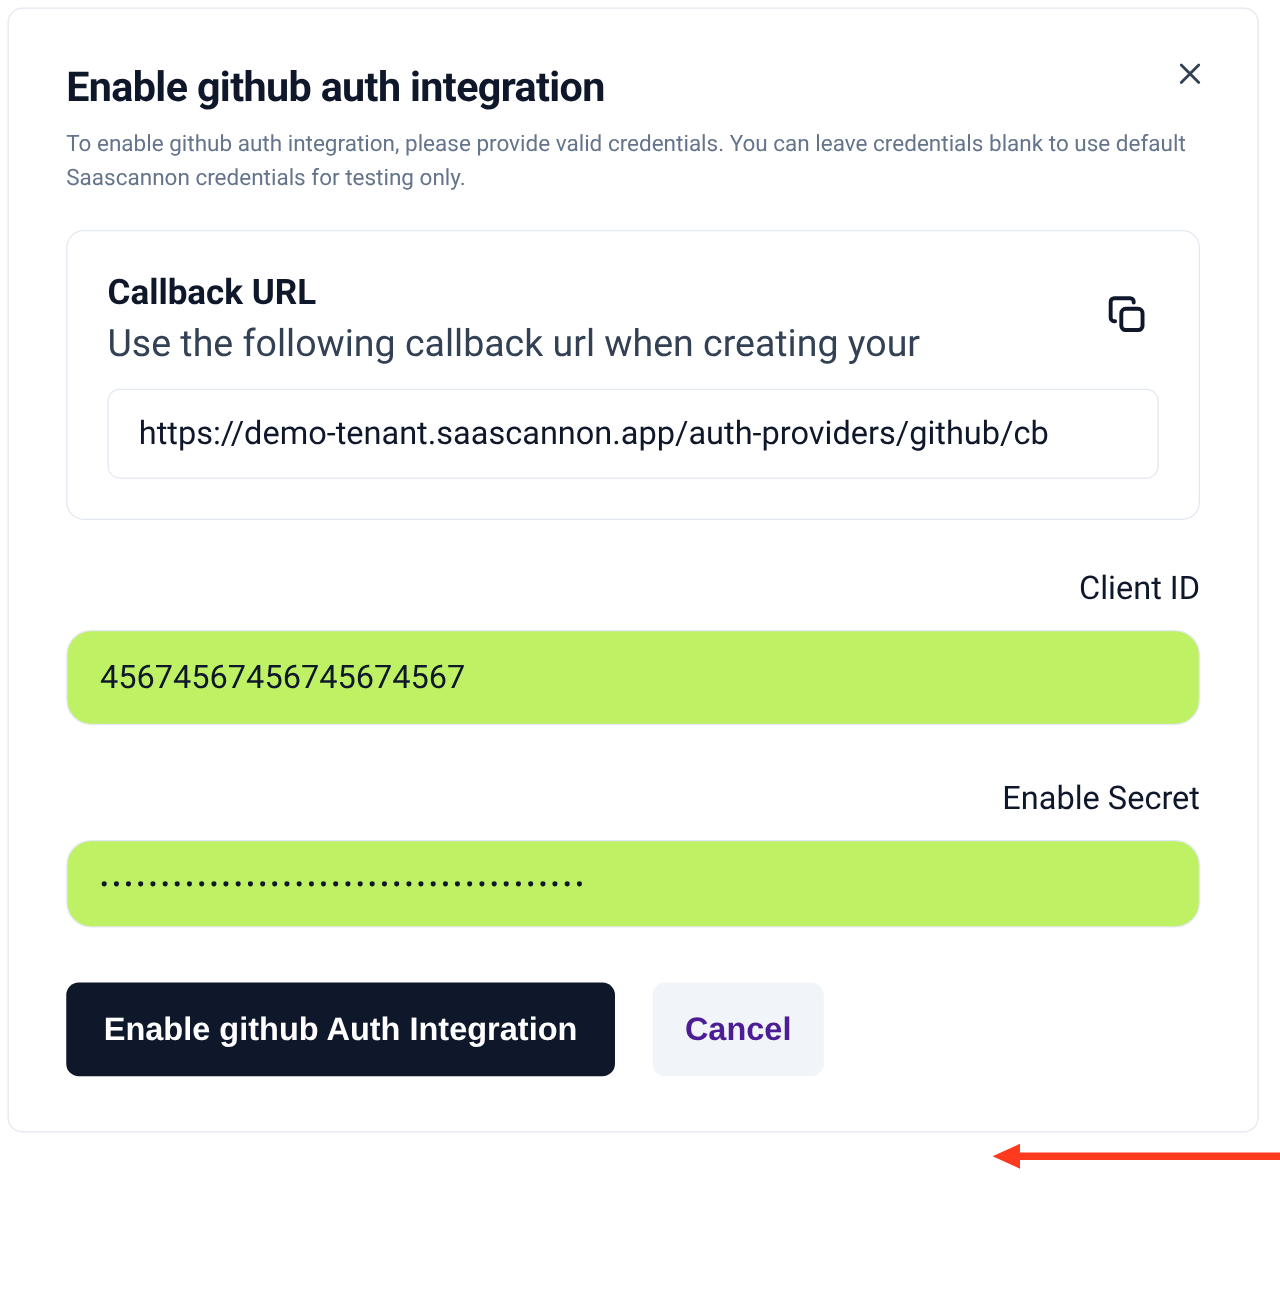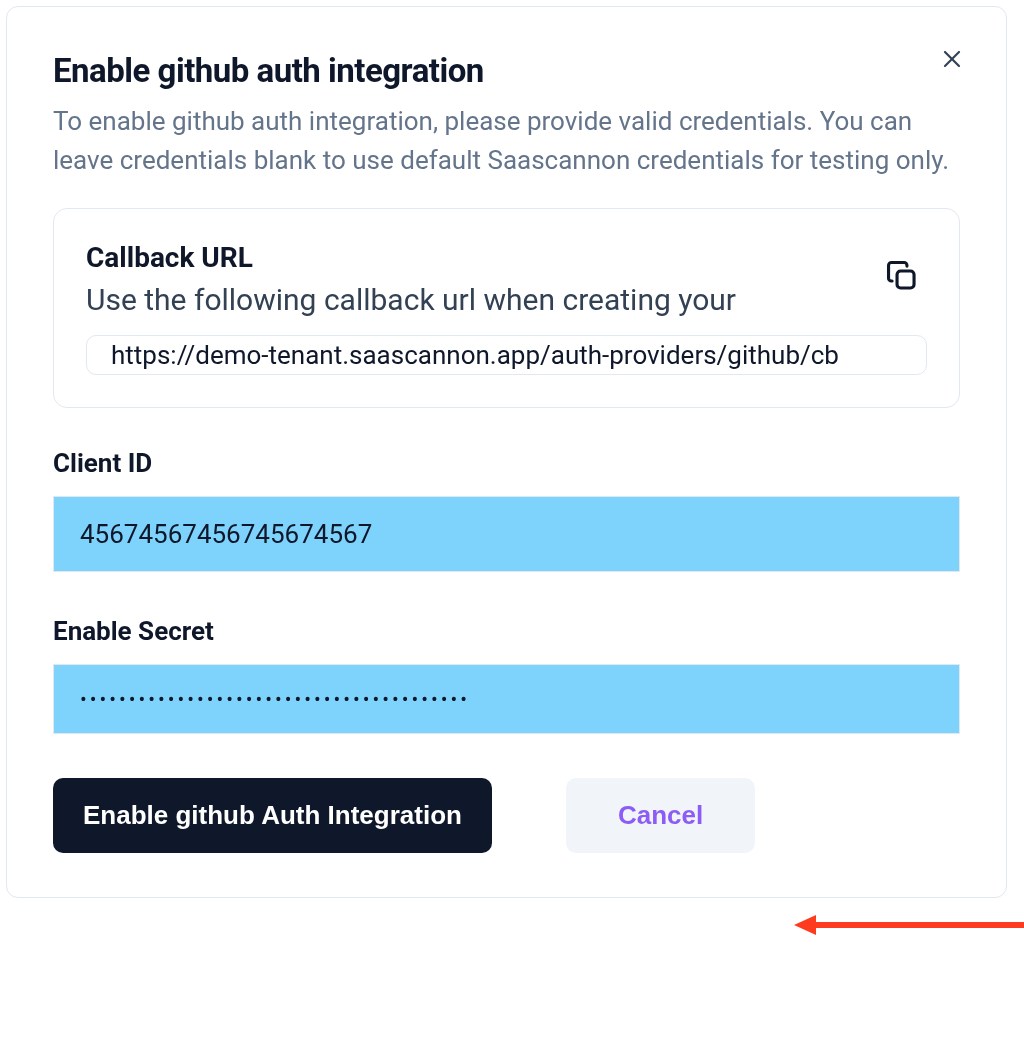--- a/index.html
+++ b/index.html
@@ -29,21 +29,21 @@
       margin-bottom: 28px;
     }
     .modal-title {
       font-size: 33px;
       font-weight: 700;
       color: #0f172a;
       margin-bottom: 12px;
       letter-spacing: -0.5px;
     }
     .modal-description {
-      font-size: 26px;
+      font-size: 18px;
       line-height: 1.5;
       color: #64748b;
       font-weight: 400;
     }
     .close-button {
       position: absolute;
       top: -10px;
       right: -10px;
       width: 36px;
       height: 36px;
@@ -92,49 +92,50 @@
       color: #0f172a;
       flex-shrink: 0;
       margin-top: 10px;
     }
     .copy-button svg {
       width: 34px;
       height: 34px;
     }
     .callback-input {
       width: 100%;
-      padding: 4px 24px;
+      padding: 20px 24px;
       font-size: 26px;
       border: 1px solid #e2e8f0;
       border-radius: 10px;
       color: #0f172a;
       background: #ffffff;
       font-family: inherit;
       overflow: hidden;
       text-overflow: ellipsis;
       white-space: nowrap;
     }
     .form-group {
       margin-bottom: 44px;
     }
     .form-label {
       display: block;
       font-size: 26px;
-      font-weight: 700;
+      font-weight: 400;
       color: #0f172a;
       margin-bottom: 18px;
+      text-align: right;
     }
     .form-input {
       width: 100%;
       padding: 22px 26px;
       font-size: 26px;
       border: 1px solid #e2e8f0;
-      border-radius: 0;
-      color: #0f172a;
-      background: #7dd3fc;
+      border-radius: 20px;
+      color: #0f172a;
+      background: #bef264;
       font-family: inherit;
     }
     .form-input[type="password"] {
       letter-spacing: 3px;
       font-size: 20px;
     }
     .button-row {
       display: flex;
       gap: 30px;
       align-items: center;
@@ -145,28 +146,27 @@
       color: #ffffff;
       font-size: 26px;
       font-weight: 600;
       padding: 22px 30px;
       border: none;
       border-radius: 10px;
       cursor: pointer;
     }
     .btn-secondary {
       background: #f1f5f9;
-      color: #8b5cf6;
+      color: #4c1d95;
       font-size: 26px;
       font-weight: 600;
-      padding: 22px 52px;
+      padding: 22px 26px;
       border: none;
       border-radius: 10px;
       cursor: pointer;
-      margin-left: 44px;
     }
     .arrow-annotation {
       position: absolute;
       right: 0;
       bottom: 112px;
       pointer-events: none;
     }
   </style>
 </head>
 <body>

